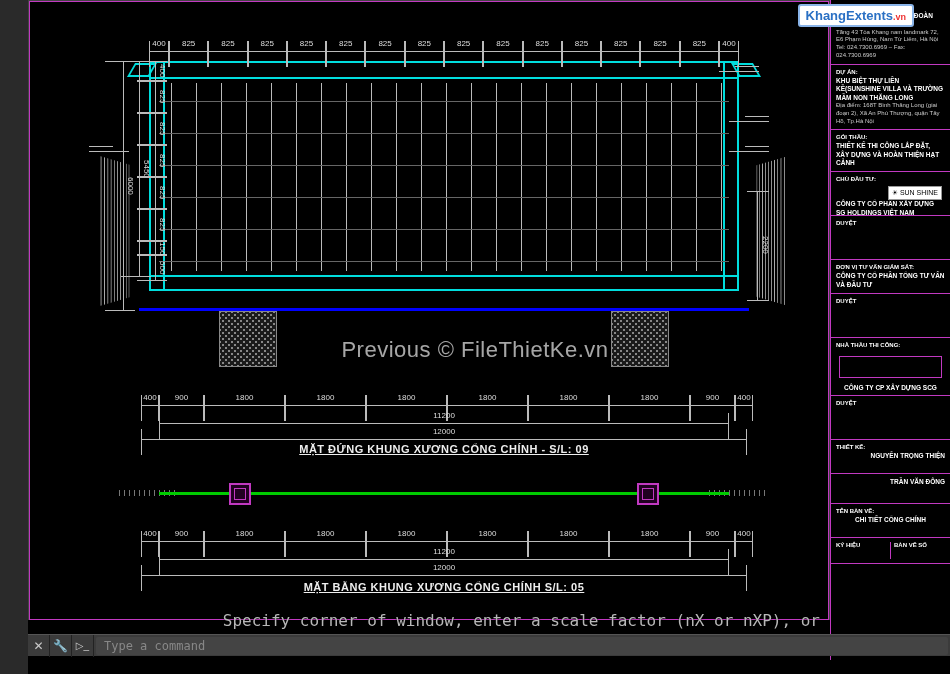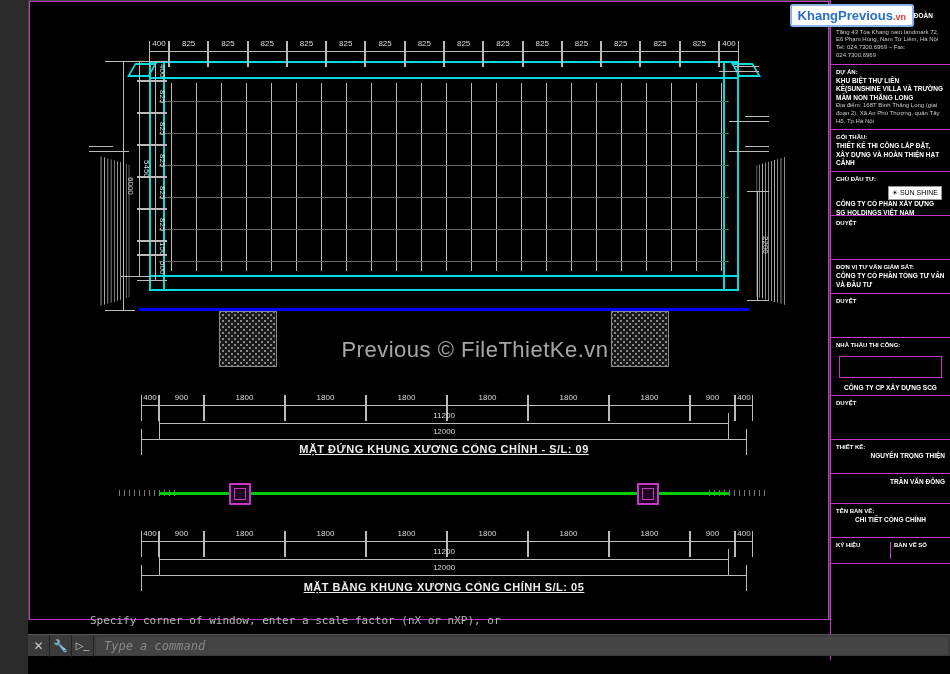--- a/index.html
+++ b/index.html
@@ -175,36 +175,37 @@
     background: #fff; color: #2a70c4; font-weight: bold;
     font-size: 13px; padding: 2px 6px; border-radius: 3px;
     border: 2px solid #8ab4e8;
     font-family: Arial, sans-serif;
   }
   .wm-logo .vn { color: #e33; font-size: 9px; }
 
   
   .cmd-history {
     position: absolute; left: 90px; bottom: 44px; right: 130px;
-    font-family: Consolas, monospace; font-size: 11px; color: #b8b8b8;
+    font-family: Consolas, monospace; font-size: 16px; color: #b8b8b8;
     line-height: 18px;
     text-shadow: 0 0 2px #000;
+    text-align: right;
   }
   .cmd-bar {
     position: absolute; left: 28px; right: 0; bottom: 18px; height: 22px;
     background: #3b3b3b; display: flex; align-items: center;
     border-top: 1px solid #555;
   }
   .cmd-bar .btn {
     width: 22px; height: 22px; display: flex; align-items:center;
     justify-content:center; color:#ccc; font-size:12px;
     border-right:1px solid #222;
   }
   .cmd-bar .input {
-    flex: 1; padding: 0 8px; color: #777; font-style: italic;
+    flex: 1; padding: 0 8px; color: #777; 
     font-family: Consolas, monospace; font-size: 12px;
     background: #444; height: 18px; line-height: 18px; margin: 0 2px;
     border-radius: 2px;
   }
   .left-rail {
     position: absolute; left: 0; top: 0; width: 28px; height: 674px;
     background: #2a2a2a;
   }
   .copyright {
     position: absolute; left: 0; right: 0; top: 50%;
@@ -418,21 +419,21 @@
     <div style="flex:1;border-right:1px solid #c139c1;padding-right:3px">
       <div class="head">KÝ HIỆU</div>
     </div>
     <div style="flex:1;padding-left:3px">
       <div class="head">BẢN VẼ SỐ</div>
     </div>
   </div>
 </div>
 
 <div class="wm-logo">
-  <span>Khang</span><span style="color:#2a70c4">Previous</span><span class="vn">.vn</span>
+  <span>Khang</span><span style="color:#2a70c4">Extents</span><span class="vn">.vn</span>
 </div>
 <div class="copyright">Previous © FileThietKe.vn</div>
 
 <div class="cmd-history">
   <div>Specify corner of window, enter a scale factor (nX or nXP), or</div>
 </div>
 
 <div class="cmd-bar">
   <div class="btn">✕</div>
   <div class="btn">🔧</div>

